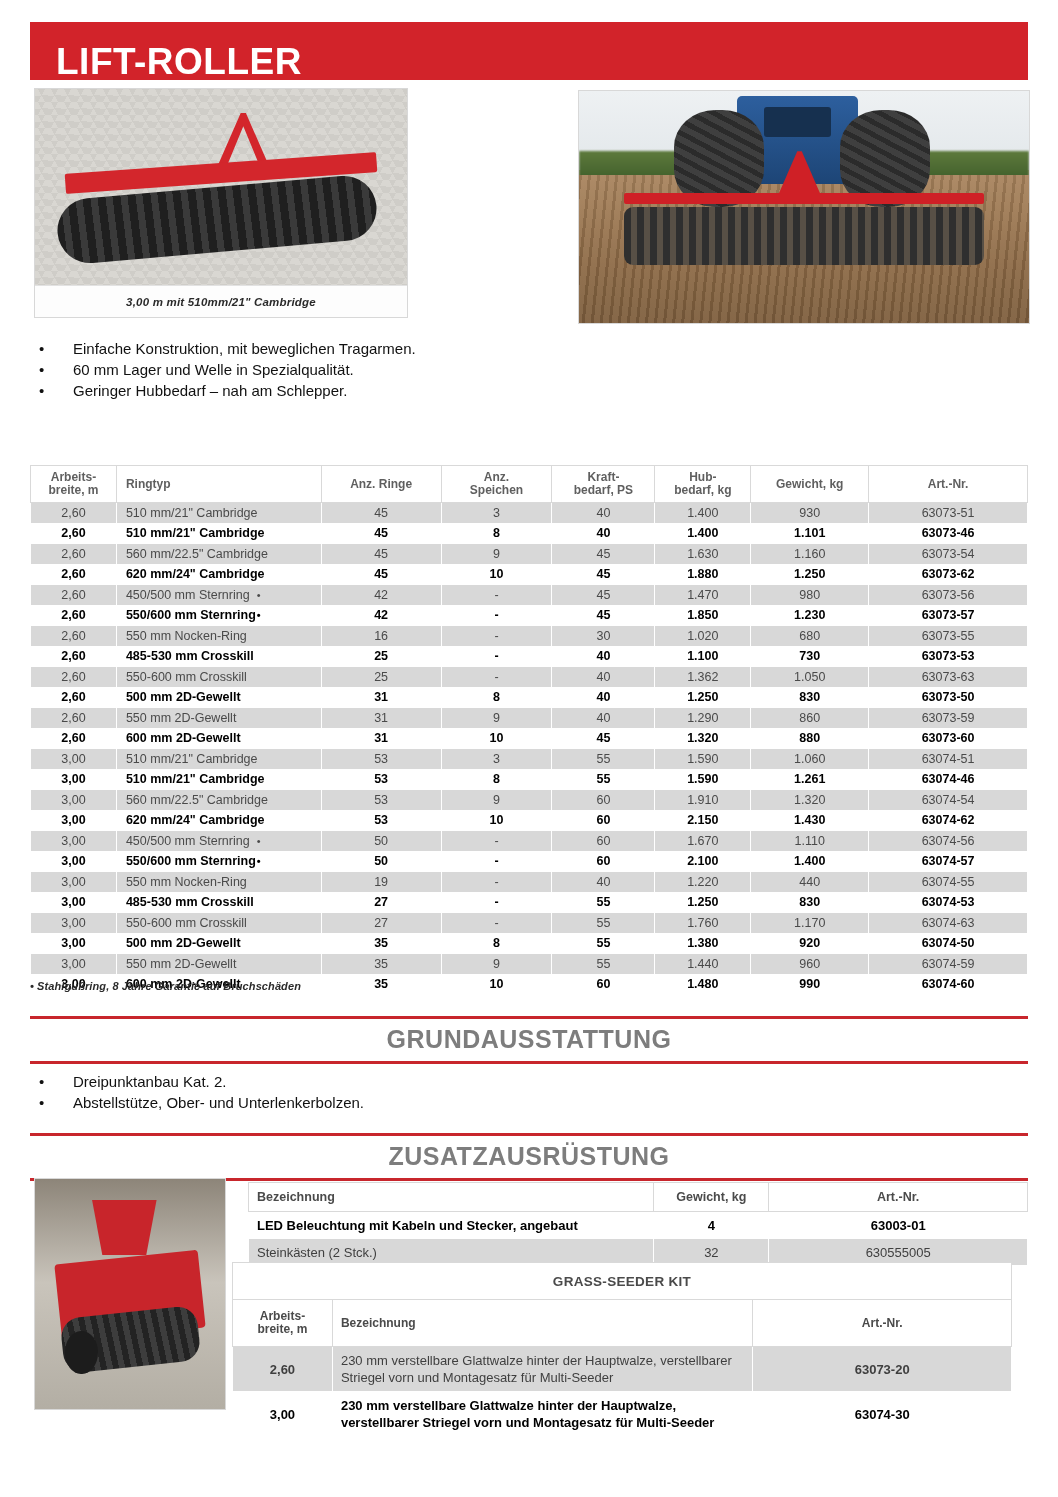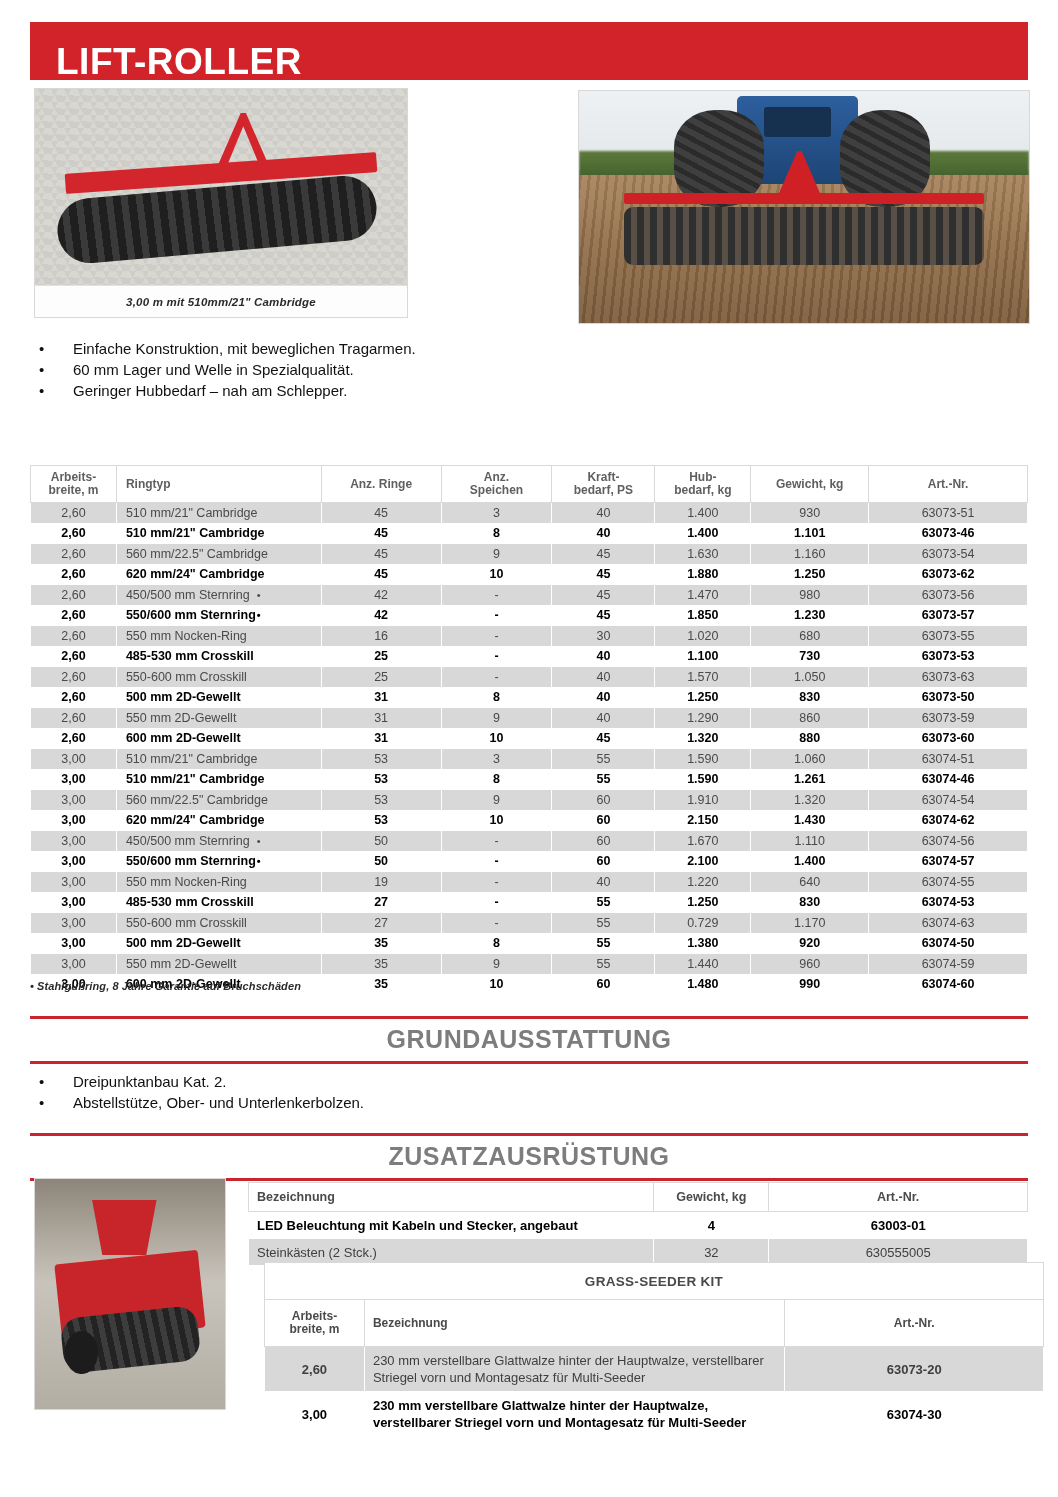--- a/index.html
+++ b/index.html
@@ -107,21 +107,21 @@
   .acc{position:absolute;left:248px;top:1182px;width:780px;font-size:13px;}
   .acc td{border:1px solid #ffffff;height:24px;vertical-align:middle;}
   .acc .hd td{background:#ffffff;border:1px solid #d9d9d9;color:#4a4a4a;
     font-weight:bold;font-size:12.5px;height:26px;}
   .acc .hd td.c{text-align:center;}
   .acc td.l{padding-left:8px;}
   .acc td.c{text-align:center;}
   .acc tr.g td{background:#d8d8d8;color:#3f3f3f;}
   .acc tr.w td{background:#ffffff;color:#000;font-weight:bold;}
 
-  .kit{position:absolute;left:264px;top:1262px;width:780px;font-size:13px;}
+  .kit{position:absolute;left:232px;top:1262px;width:780px;font-size:13px;}
   .kit td{border:1px solid #ffffff;vertical-align:middle;}
   .kit .title td{background:#ffffff;border:1px solid #d9d9d9;text-align:center;
     font-weight:bold;color:#4a4a4a;font-size:13.5px;height:34px;letter-spacing:.3px;}
   .kit .hd td{background:#ffffff;border:1px solid #d9d9d9;color:#4a4a4a;
     font-weight:bold;font-size:12px;height:36px;text-align:center;line-height:13px;}
   .kit .hd td.l{text-align:left;padding-left:8px;}
   .kit tr.g td{background:#d8d8d8;color:#3f3f3f;}
   .kit tr.w td{background:#ffffff;color:#000;font-weight:bold;}
   .kit td.l{padding:5px 8px;line-height:17px;}
   .kit td.c{text-align:center;font-weight:bold;}
@@ -289,21 +289,21 @@
           <td class="">1.100</td>
           <td class="">730</td>
           <td class="">63073-53</td>
         </tr>
         <tr class="g">
           <td class="">2,60</td>
           <td class="l">550-600 mm Crosskill</td>
           <td class="">25</td>
           <td class="">-</td>
           <td class="">40</td>
-          <td class="">1.570</td>
+          <td class="">1.362</td>
           <td class="">1.050</td>
           <td class="">63073-63</td>
         </tr>
         <tr class="w">
           <td class="">2,60</td>
           <td class="l">500 mm 2D-Gewellt</td>
           <td class="">31</td>
           <td class="">8</td>
           <td class="">40</td>
           <td class="">1.250</td>
@@ -390,40 +390,40 @@
           <td class="">1.400</td>
           <td class="">63074-57</td>
         </tr>
         <tr class="g">
           <td class="">3,00</td>
           <td class="l">550 mm Nocken-Ring</td>
           <td class="">19</td>
           <td class="">-</td>
           <td class="">40</td>
           <td class="">1.220</td>
-          <td class="">640</td>
+          <td class="">440</td>
           <td class="">63074-55</td>
         </tr>
         <tr class="w">
           <td class="">3,00</td>
           <td class="l">485-530 mm Crosskill</td>
           <td class="">27</td>
           <td class="">-</td>
           <td class="">55</td>
           <td class="">1.250</td>
           <td class="">830</td>
           <td class="">63074-53</td>
         </tr>
         <tr class="g">
           <td class="">3,00</td>
           <td class="l">550-600 mm Crosskill</td>
           <td class="">27</td>
           <td class="">-</td>
           <td class="">55</td>
-          <td class="">0.729</td>
+          <td class="">1.760</td>
           <td class="">1.170</td>
           <td class="">63074-63</td>
         </tr>
         <tr class="w">
           <td class="">3,00</td>
           <td class="l">500 mm 2D-Gewellt</td>
           <td class="">35</td>
           <td class="">8</td>
           <td class="">55</td>
           <td class="">1.380</td>

